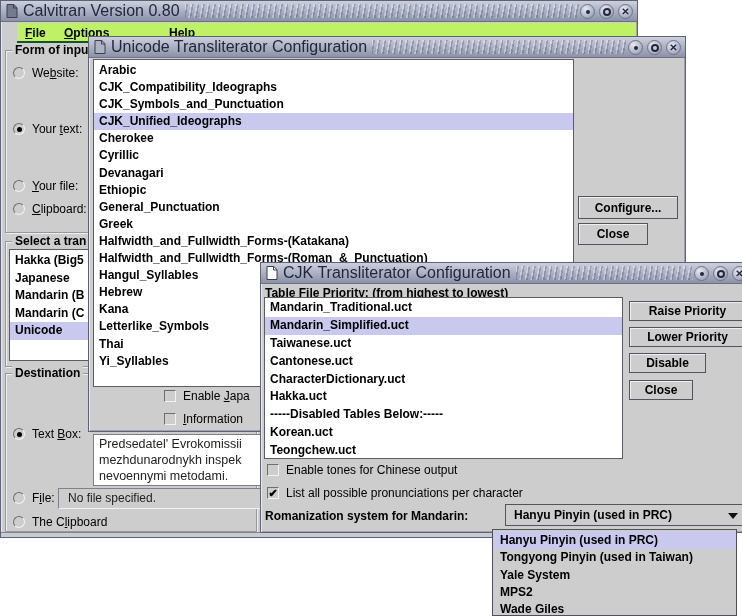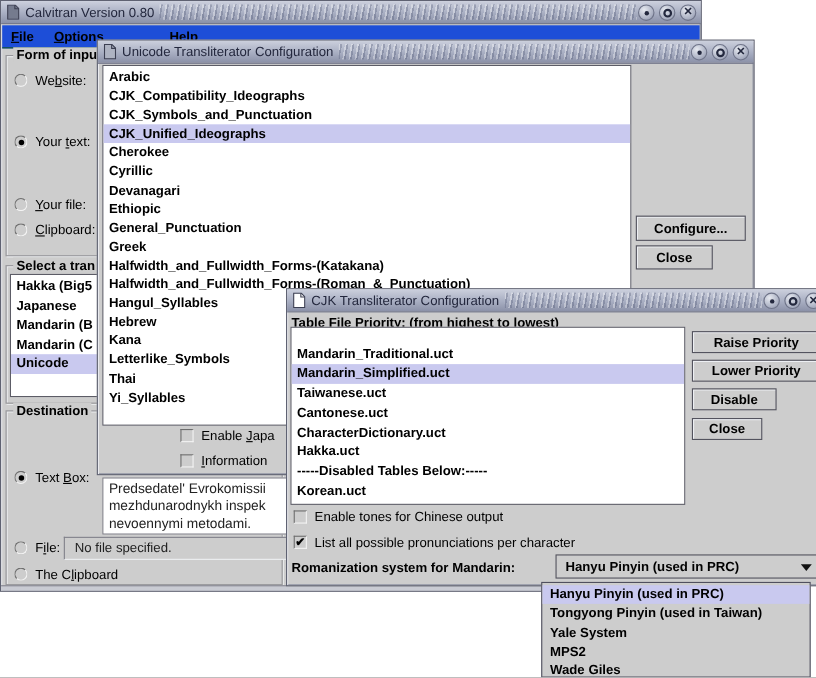--- a/index.html
+++ b/index.html
@@ -4,50 +4,50 @@
 <style>
 *{margin:0;padding:0;box-sizing:border-box}
 html,body{background:#9a9a9a}
 #screen{position:relative;width:742px;height:616px;background:#ffffff;overflow:hidden;
   font-family:"Liberation Sans",sans-serif;font-size:12px;color:#000}
 .window{position:absolute;background:#cdcdcd;border:1px solid #5f6272;
   box-shadow:inset 1px 1px 0 #e9eaef, inset -1px -1px 0 #9fa2ae}
 .titlebar{position:relative;height:21px;display:flex;align-items:center;gap:5px;
   padding:0 58px 0 5px;background:linear-gradient(#ccd0dd,#a8aec2 55%,#8b91a8);
   border-bottom:1px solid #6d7186;overflow:hidden}
-.title{font-size:12px;color:#23273d;white-space:nowrap}
+.title{font-size:16px;color:#23273d;white-space:nowrap}
 .stripes{flex:1;align-self:stretch;margin:3px 0;
   background:repeating-linear-gradient(100deg,rgba(255,255,255,.35) 0 1.5px,rgba(62,70,100,.28) 1.5px 3px,rgba(255,255,255,0) 3px 5.5px)}
 .tb-btns{position:absolute;right:4px;top:3px;display:flex;gap:4px}
 .tbtn{width:15px;height:15px;border-radius:50%;flex:none;
   background:radial-gradient(circle at 35% 30%,#e6e9f0,#a7adc0 70%,#8d94aa);
   border:1px solid #6f7489;display:flex;align-items:center;justify-content:center;color:#23283e}
 .g-dot{width:4px;height:4px;border-radius:50%;background:#23283e}
 .g-circ{width:8px;height:8px;border-radius:50%;border:2px solid #23283e}
 .g-x{font-size:10px;font-weight:bold;line-height:1}
 .win-icon{display:inline-flex;flex:none}
-.menubar{position:absolute;left:1px;right:1px;top:22px;height:21px;border-bottom:1px solid #14532d;background:#1d4ed8}
+.menubar{position:absolute;left:16px;right:1px;top:22px;height:21px;border-bottom:3px solid #14532d;background:#bef264}
 .menu-item{position:absolute;top:3px;font-weight:bold;cursor:default}
 .mn{text-decoration:underline;text-underline-offset:1px}
 .group{position:absolute;border:1px solid #97979b;box-shadow:inset 1px 1px 0 #eef0f2,1px 1px 0 #eef0f2}
 .group-title{position:absolute;top:-8px;left:6px;background:#cdcdcd;padding:0 3px;font-weight:bold;white-space:nowrap}
 .radio-row,.check-row{position:absolute;display:flex;align-items:center;gap:7px;white-space:nowrap}
 .ctl-label{font-weight:normal}
 .radio{width:12px;height:12px;border-radius:50%;background:#cdcdcd;border:1px solid;
   border-color:#6e6e6e #f3f3f3 #f3f3f3 #6e6e6e;position:relative;flex:none}
 .radio.sel::after{content:"";position:absolute;left:2.5px;top:2.5px;width:5px;height:5px;border-radius:50%;background:#000}
 .checkbox{width:12px;height:12px;background:#cdcdcd;border:1px solid;
   border-color:#6e6e6e #f3f3f3 #f3f3f3 #6e6e6e;flex:none;font-size:11px;line-height:10px;
   text-align:center;font-weight:bold;color:#000}
 .list{position:absolute;background:#fff;border:1px solid #5c5c66;overflow:hidden;padding-top:2px}
 .list-row{white-space:nowrap;padding-left:5px;font-weight:bold}
 .list-row.sel{background:#c9c9ef}
 #main-list .list-row{height:17.5px;line-height:17.5px}
 #unicode-list .list-row{height:17.1px;line-height:17.1px}
-#cjk-list{padding-top:15px}
+#cjk-list{padding-top:1px}
 #cjk-list .list-row{height:17.9px;line-height:17.9px}
 #combo-popup .list-row{height:17.3px;line-height:17.3px;padding-left:7px}
 .btn{position:absolute;background:#cdcdcd;border:1px solid #53535e;box-shadow:inset 1px 1px 0 #edeff3;
   display:flex;align-items:center;justify-content:center;font-weight:bold;white-space:nowrap}
 .textarea{position:absolute;background:#fff;border:1px solid #7d7d85;padding:1px 5px;
   line-height:16px;font-size:12.5px;overflow:hidden;color:#222}
 .textarea div{white-space:nowrap}
 .field{position:absolute;background:#cdcdcd;border:1px solid;border-color:#80808a #eef0f2 #eef0f2 #80808a;
   line-height:19px;padding-left:9px;color:#222;white-space:nowrap;overflow:hidden}
 .combo{position:absolute;background:#cdcdcd;border:1px solid #53535e;display:flex;align-items:center;

